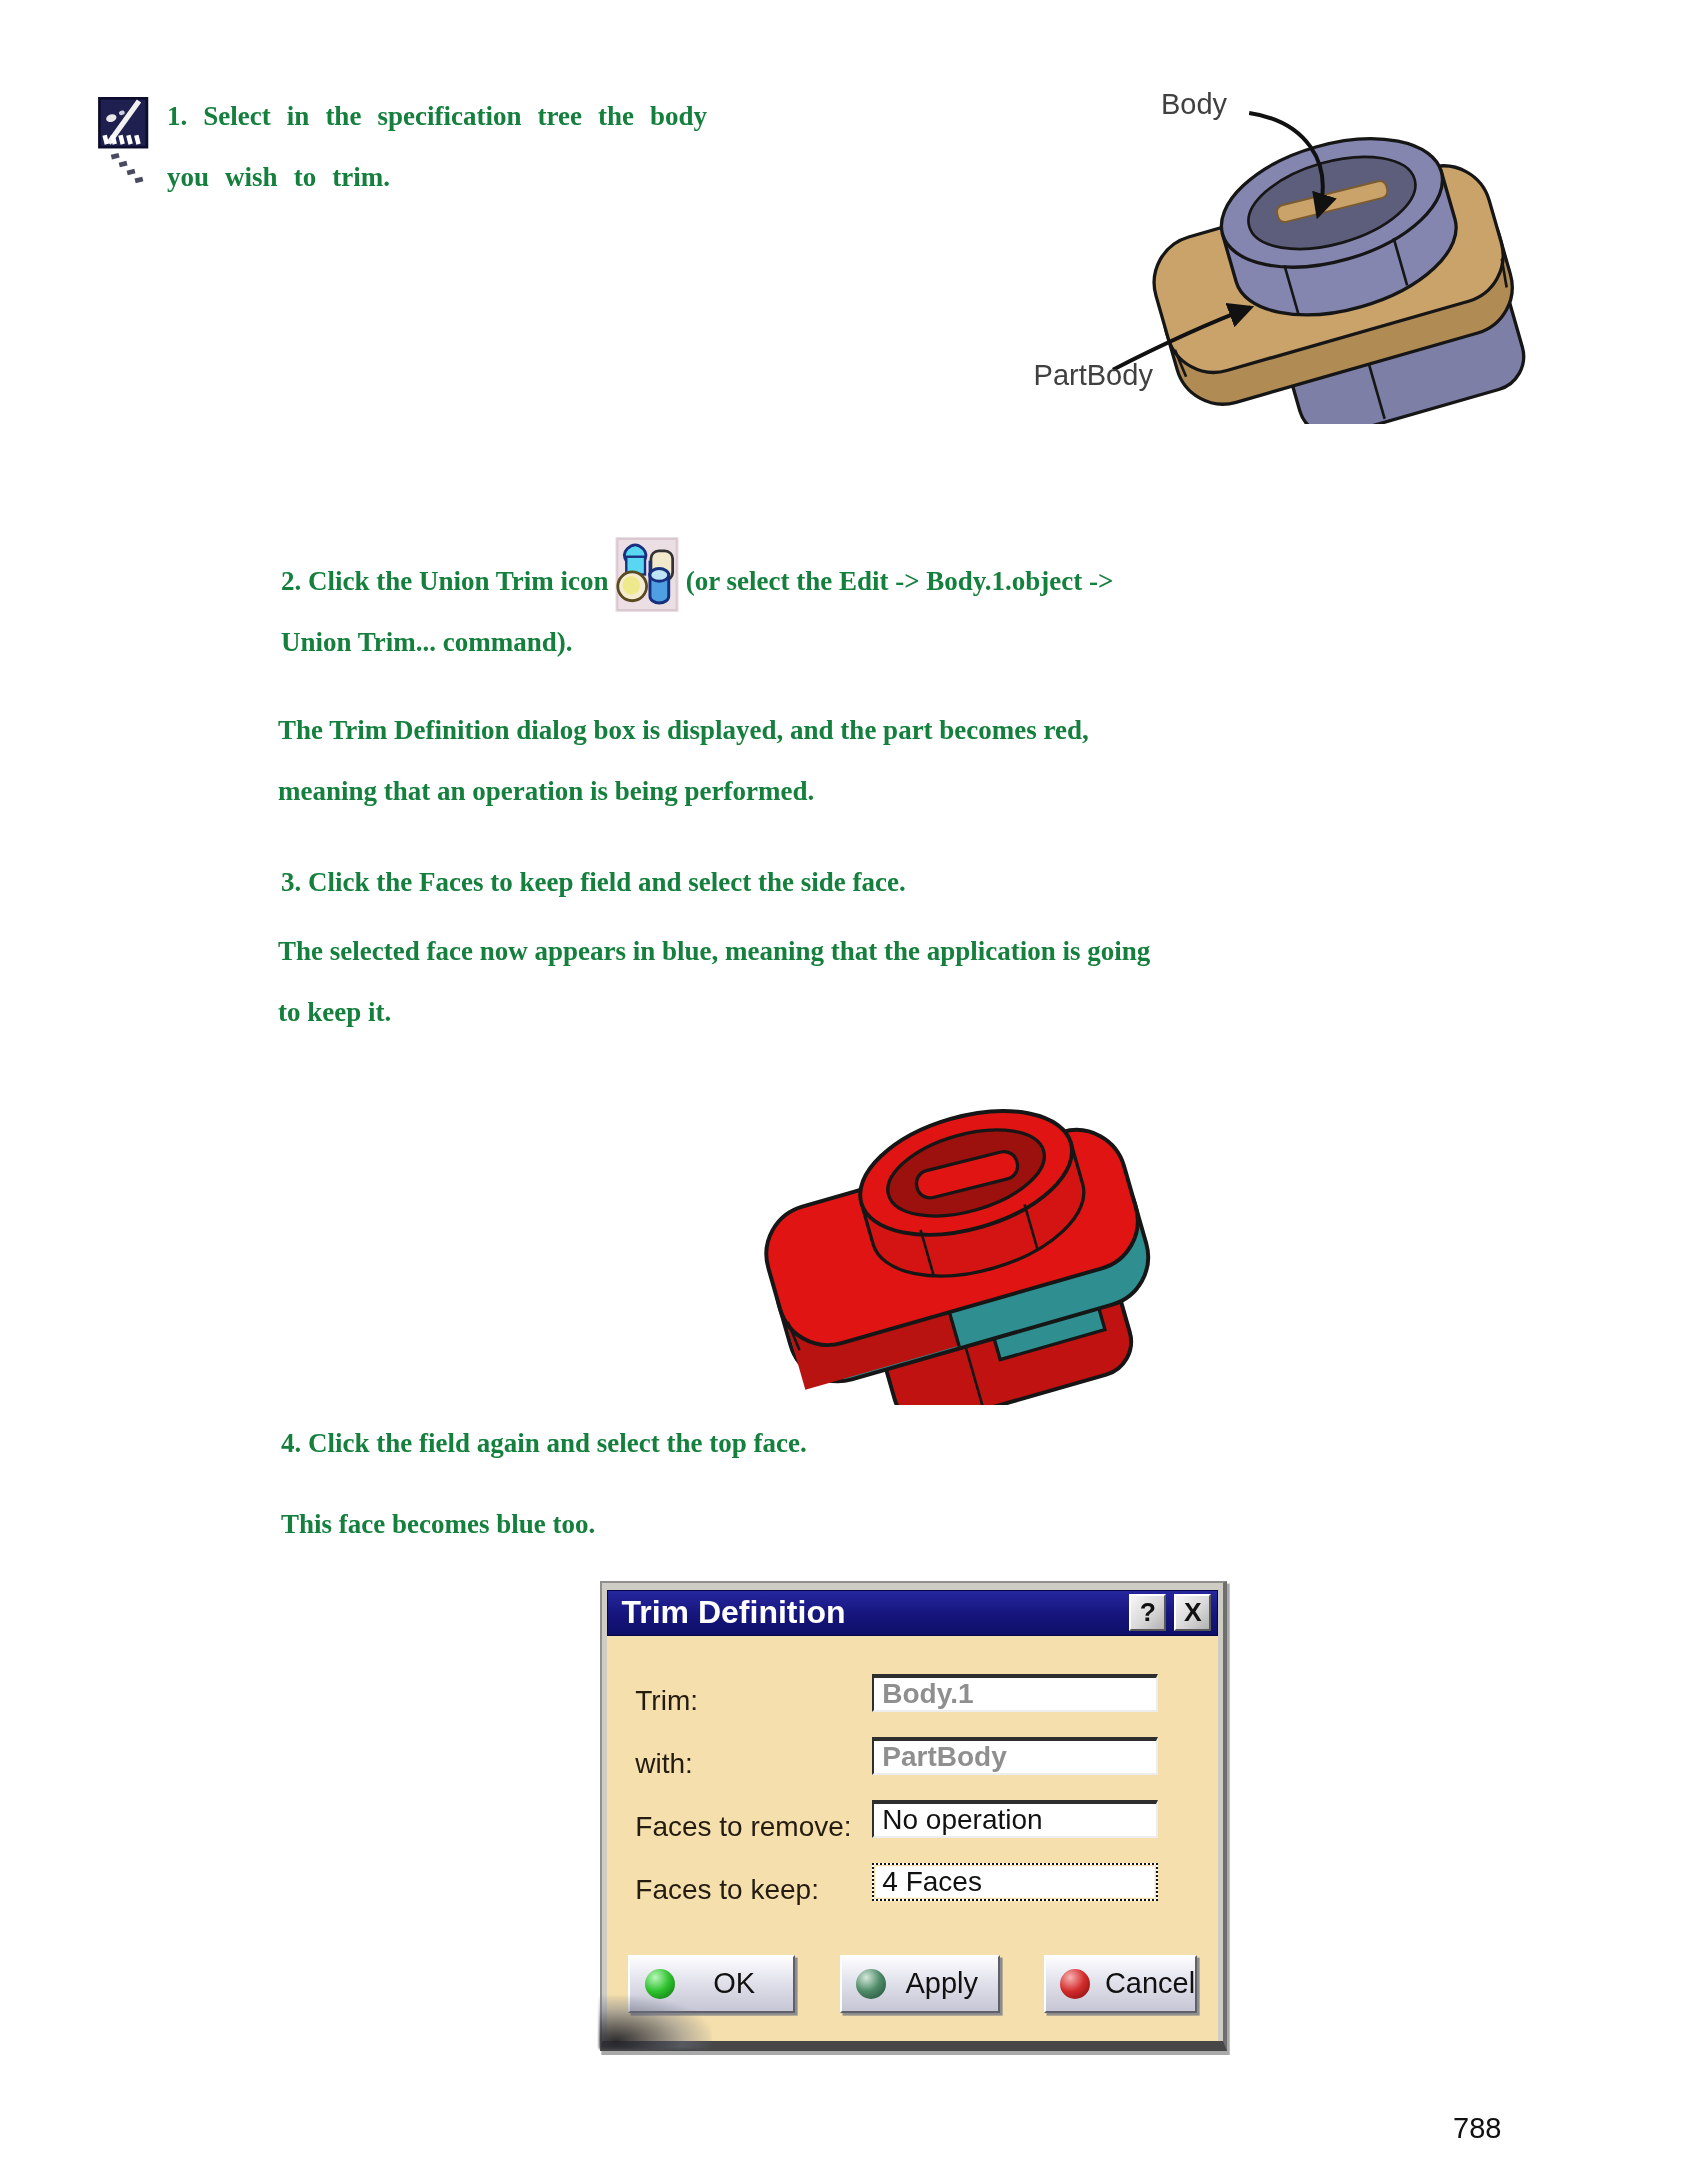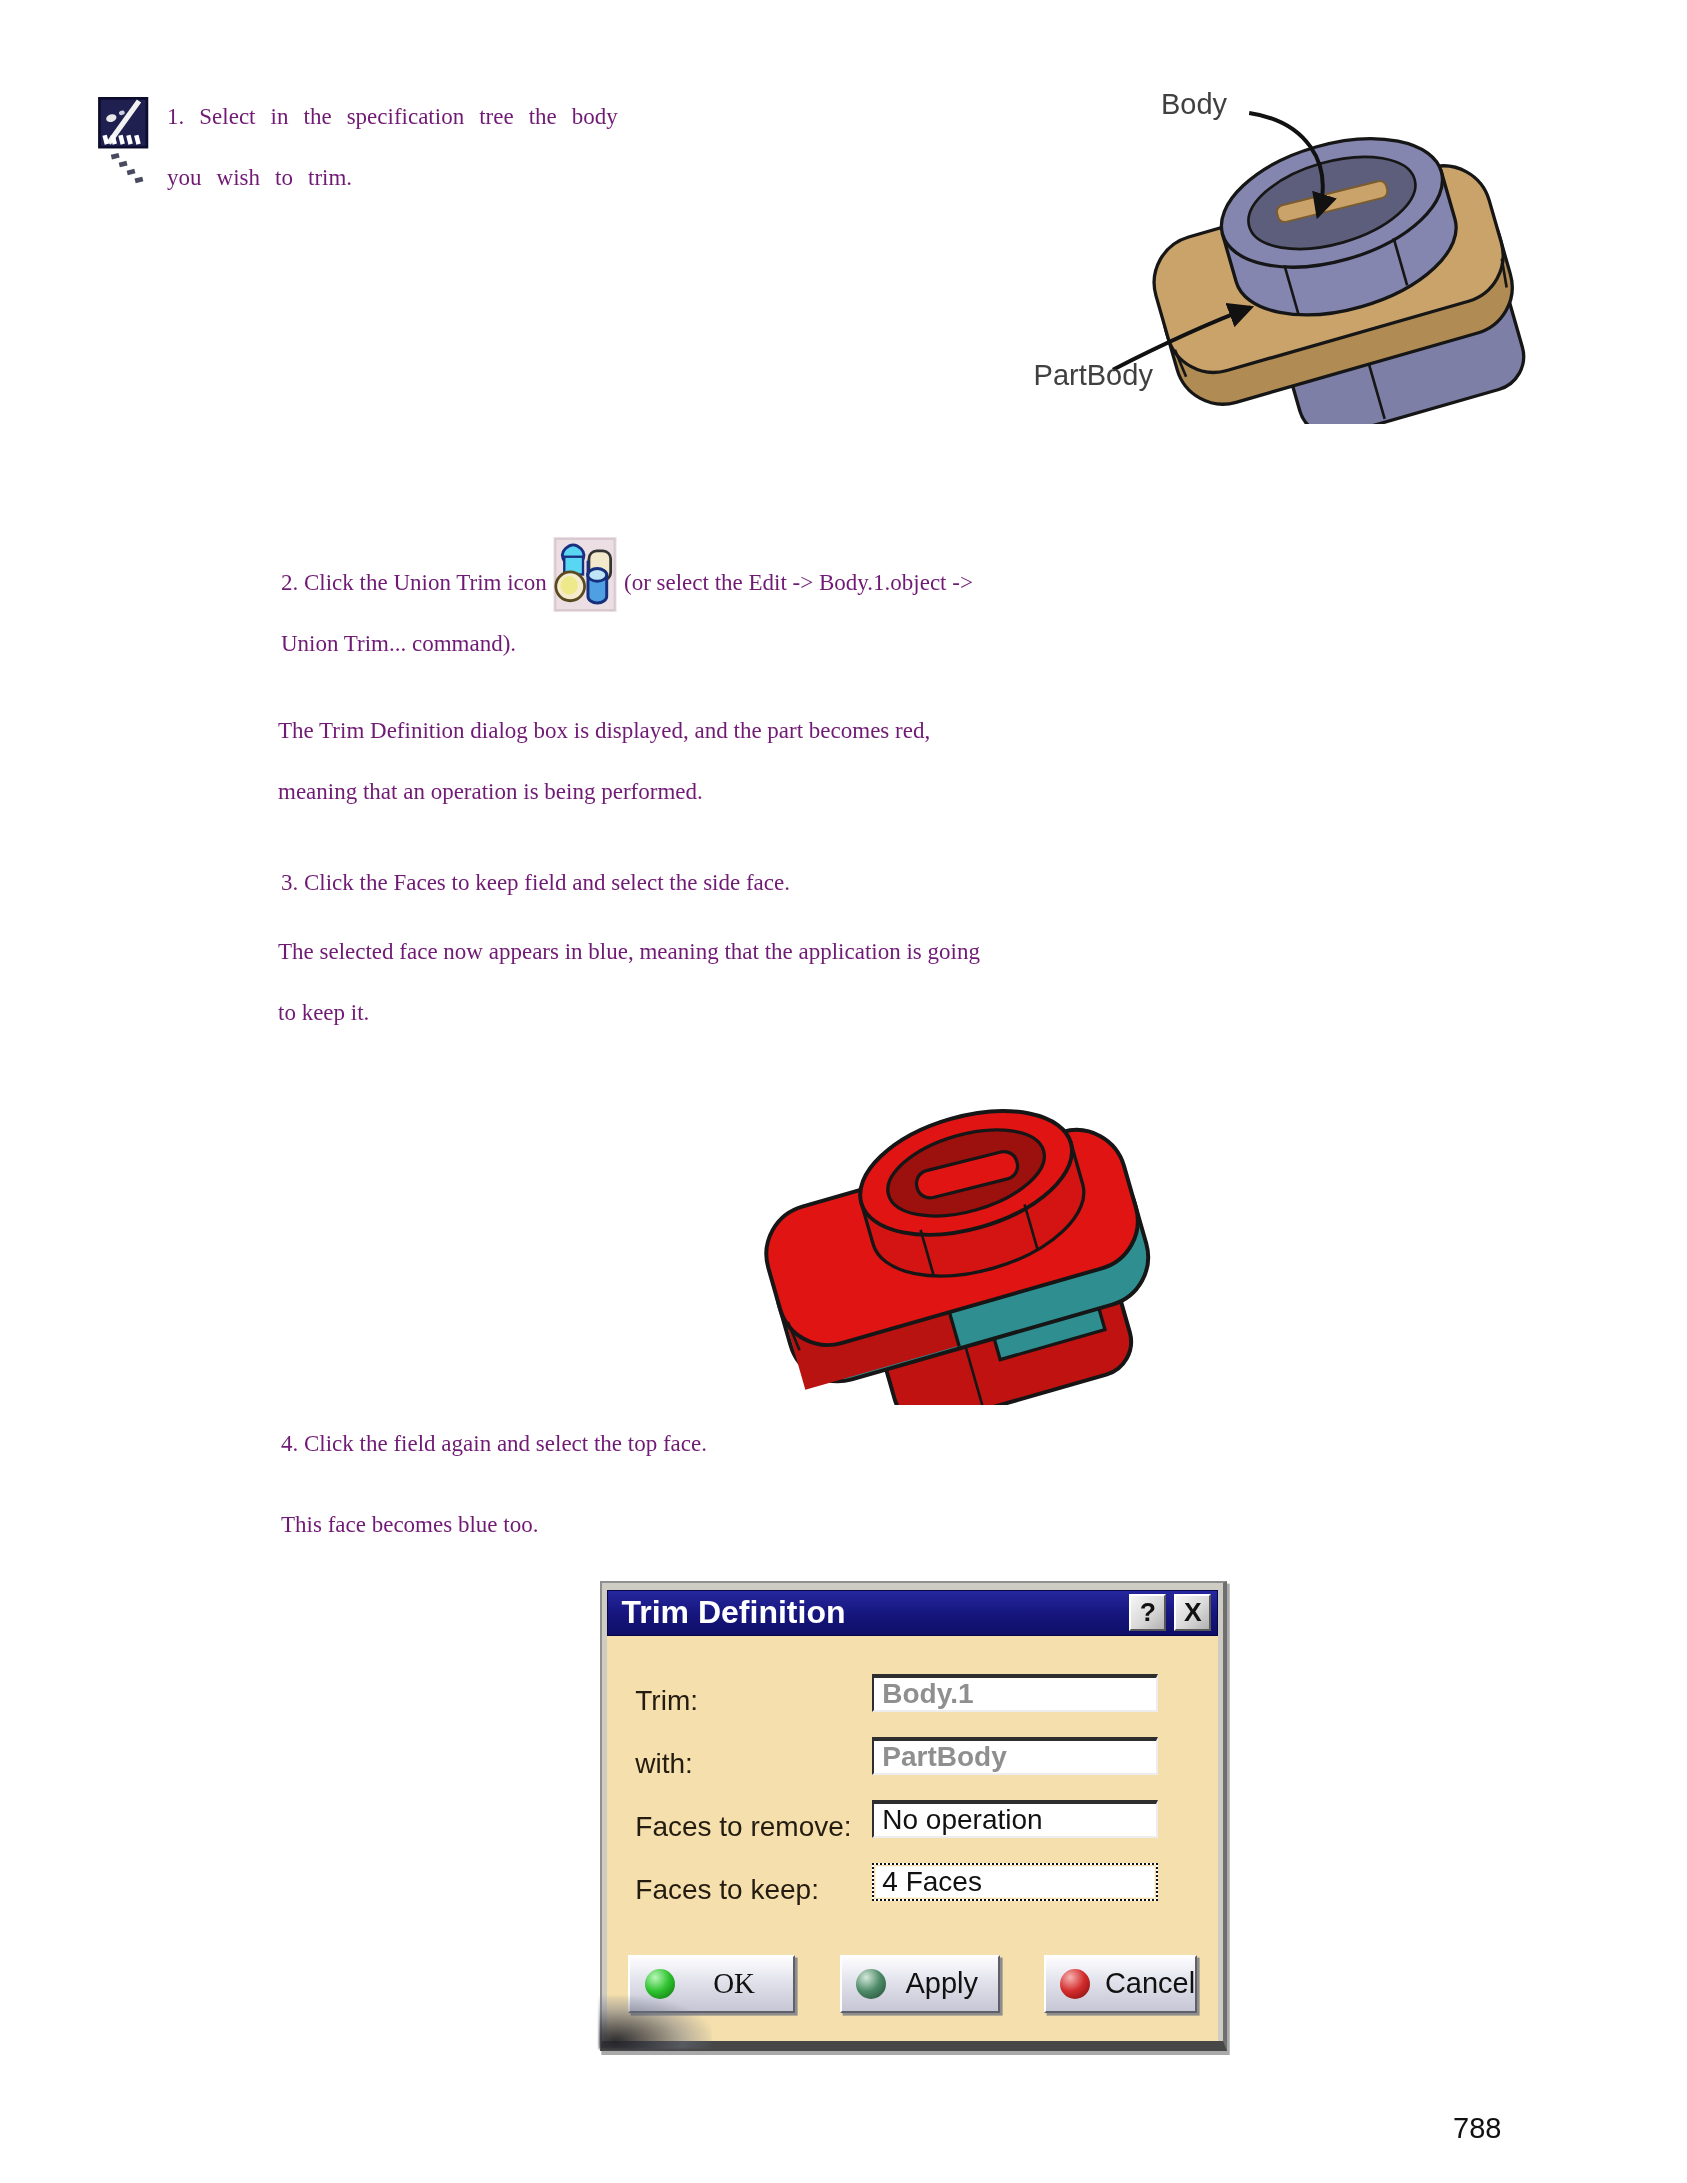--- a/index.html
+++ b/index.html
@@ -1,21 +1,21 @@
 <!DOCTYPE html>
 <html style="font-size:10.6px"><head>
 <meta charset="utf-8">
 <style>
   html,body{margin:0;padding:0;}
   body{
     width:1687px;height:2183px;position:relative;background:#ffffff;
     font-family:"Liberation Serif", serif;color:#000;
   }
   .abs{position:absolute;}
-  .serif-text{font-size:23px;line-height:61px;white-space:pre-line;color:#701a75;}
+  .serif-text{font-size:27px;line-height:61px;white-space:pre-line;color:#15803d;font-weight:bold;}
 
   
   .inline-icon{display:inline-block;width:64px;height:75px;vertical-align:-22.5px;margin:0 6.6px;}
 
   
   .illu-label{font-family:"Liberation Sans", sans-serif;font-size:29px;color:#404040;}
 
   
   .dialog{
     left:600px;top:1581px;width:627px;
@@ -200,21 +200,21 @@
     <div class="field-label" style="top:112px;">with:</div>
     <div class="field-input input-grey" style="top:101px;">PartBody</div>
 
     <div class="field-label" style="top:175px;">Faces to remove:</div>
     <div class="field-input input-black" style="top:164px;">No operation</div>
 
     <div class="field-label" style="top:238px;">Faces to keep:</div>
     <div class="field-input input-black input-focused" style="top:227px;">4 Faces</div>
 
     <div class="btn-row">
-      <div class="dlg-btn" style="width:167px;font-family:Liberation Serif, serif;">
+      <div class="dlg-btn" style="width:167px;">
         <span class="sphere sphere-ok"></span>
         <span class="lbl">OK</span>
       </div>
       <div class="dlg-btn" style="width:160px;">
         <span class="sphere sphere-apply"></span>
         <span class="lbl">Apply</span>
       </div>
       <div class="dlg-btn" style="width:153px;">
         <span class="sphere sphere-cancel"></span>
         <span class="lbl">Cancel</span>

